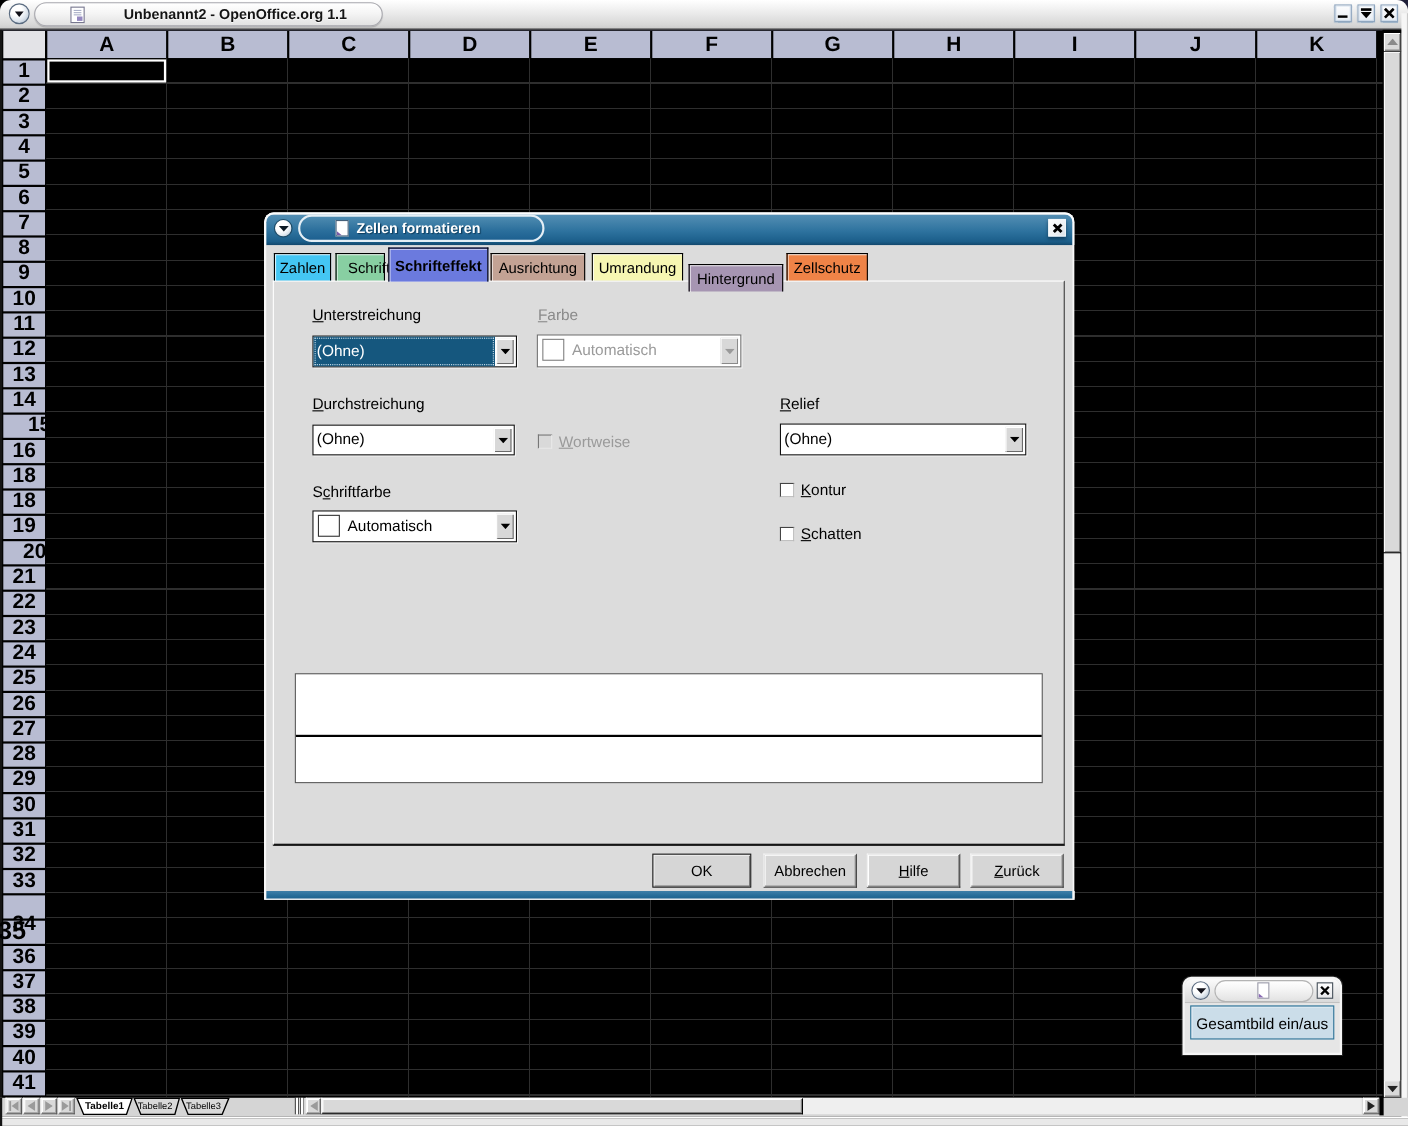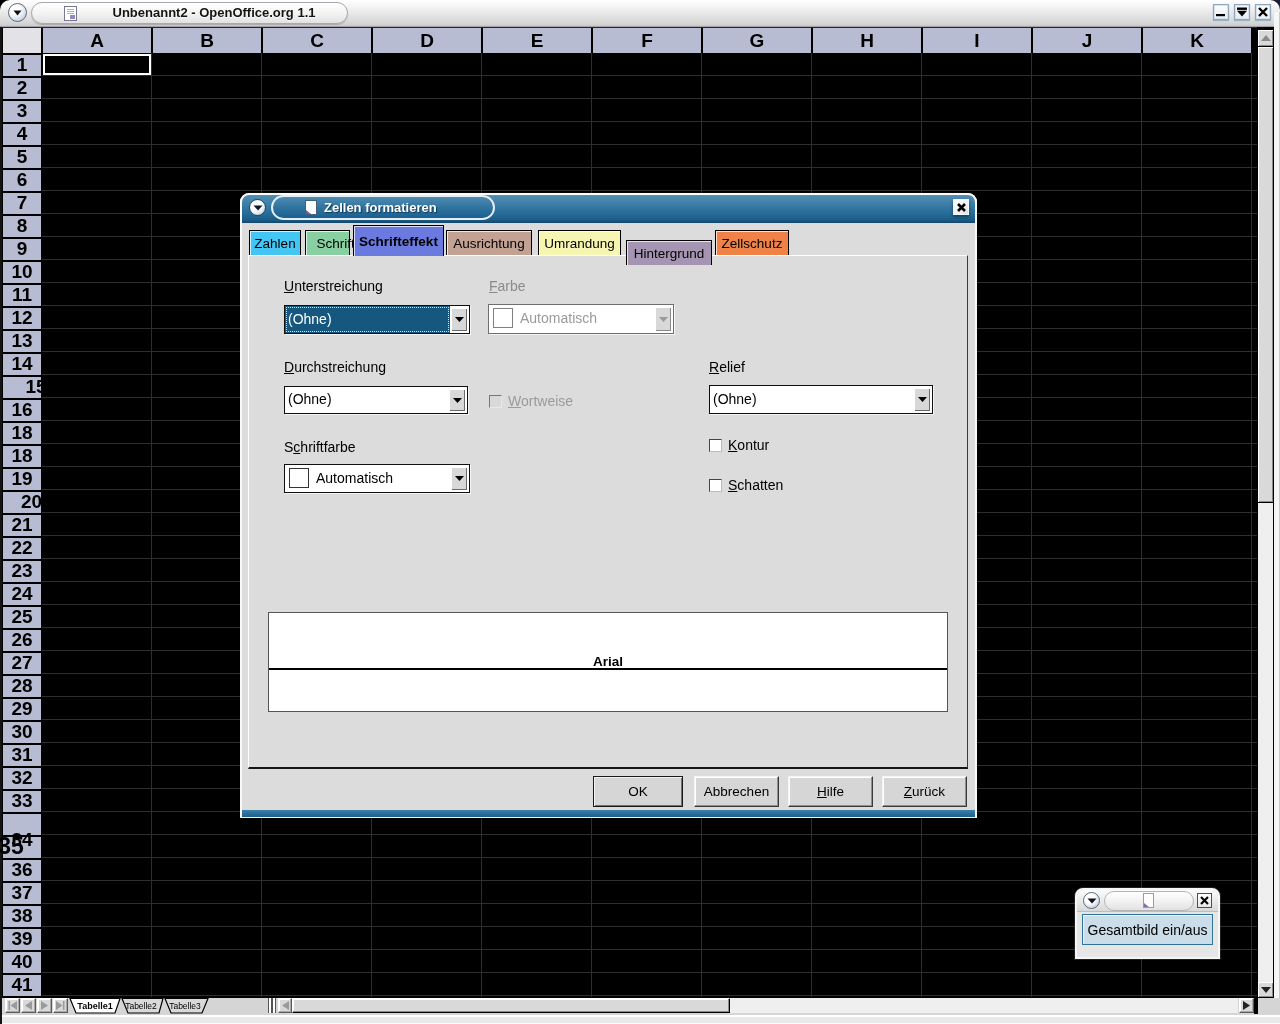--- a/index.html
+++ b/index.html
@@ -295,21 +295,20 @@
           <polygon points="0,0 9,0 4.5,5" fill="#000"></polygon>
         </svg>
       </div>
     </div>
 <div class="a" style="left:709px;top:439px;width:13px;height:13px;background:#fff;border:1.5px solid;border-color:#444 #bbb #bbb #444;"></div>
 <div class="a" style="left:728px;top:437px;height:16px;line-height:16px;font-size:14px;color:#000;white-space:nowrap;"><span style="text-decoration:underline;">K</span>ontur</div>
 <div class="a" style="left:709px;top:479px;width:13px;height:13px;background:#fff;border:1.5px solid;border-color:#444 #bbb #bbb #444;"></div>
 <div class="a" style="left:728px;top:477px;height:16px;line-height:16px;font-size:14px;color:#000;white-space:nowrap;"><span style="text-decoration:underline;">S</span>chatten</div>
 <div class="a" style="left:268px;top:612px;width:680px;height:100px;background:#fff;border:1px solid #555;">
 <div class="a" style="left:0;top:55px;width:678px;height:1.5px;background:#000;"></div>
-<div class="a" style="left:0;top:41px;width:678px;height:15px;text-align:center;font-weight:bold;font-size:13.5px;line-height:15px;color:#000;">Arial</div>
 </div>
 <div class="a ctr" style="left:593px;top:776px;width:90px;height:31px;background:#d6d6d6;border:1.5px solid #1a1a1a;box-shadow:inset 1px 1px 0 #f2f2f2,inset -1px -1px 0 #707070;font-size:13.5px;color:#000;">OK</div>
 <div class="a ctr" style="left:694px;top:776px;width:85px;height:31px;background:#d6d6d6;border:1px solid;border-color:#f4f4f4 #3a3a3a #3a3a3a #f4f4f4;box-shadow:inset -1px -1px 0 #8f8f8f,inset 1px 1px 0 #ffffff;font-size:13.5px;color:#000;">Abbrechen</div>
 <div class="a ctr" style="left:788px;top:776px;width:85px;height:31px;background:#d6d6d6;border:1px solid;border-color:#f4f4f4 #3a3a3a #3a3a3a #f4f4f4;box-shadow:inset -1px -1px 0 #8f8f8f,inset 1px 1px 0 #ffffff;font-size:13.5px;color:#000;">
       <span><span style="text-decoration:underline;">H</span>ilfe</span>
     </div>
 <div class="a ctr" style="left:882px;top:776px;width:85px;height:31px;background:#d6d6d6;border:1px solid;border-color:#f4f4f4 #3a3a3a #3a3a3a #f4f4f4;box-shadow:inset -1px -1px 0 #8f8f8f,inset 1px 1px 0 #ffffff;font-size:13.5px;color:#000;">
       <span><span style="text-decoration:underline;">Z</span>urück</span>
     </div>
 <div class="a" style="left:240px;top:810px;width:737px;height:6.5px;background:linear-gradient(#3f7fa8,#276d99 60%,#1d618d);border-left:2px solid #f8f8f8;border-right:2px solid #f8f8f8;"></div>

